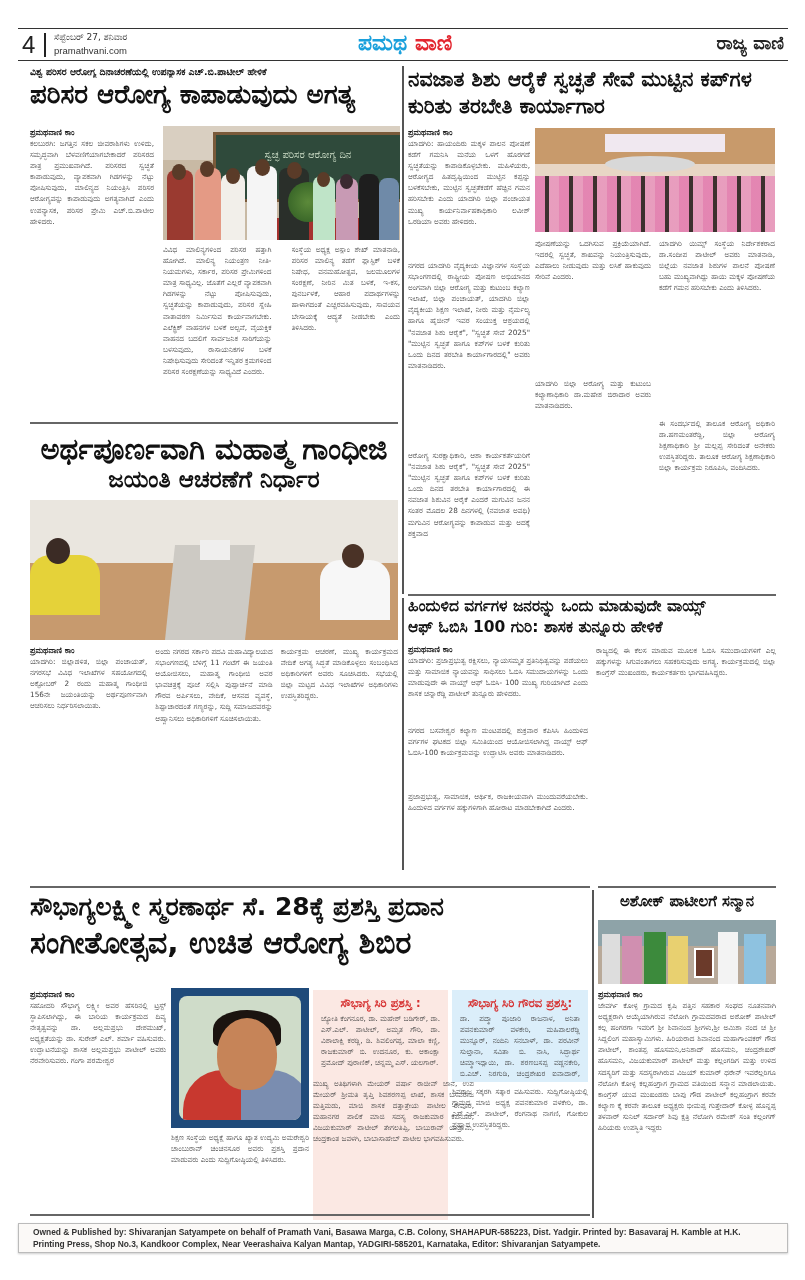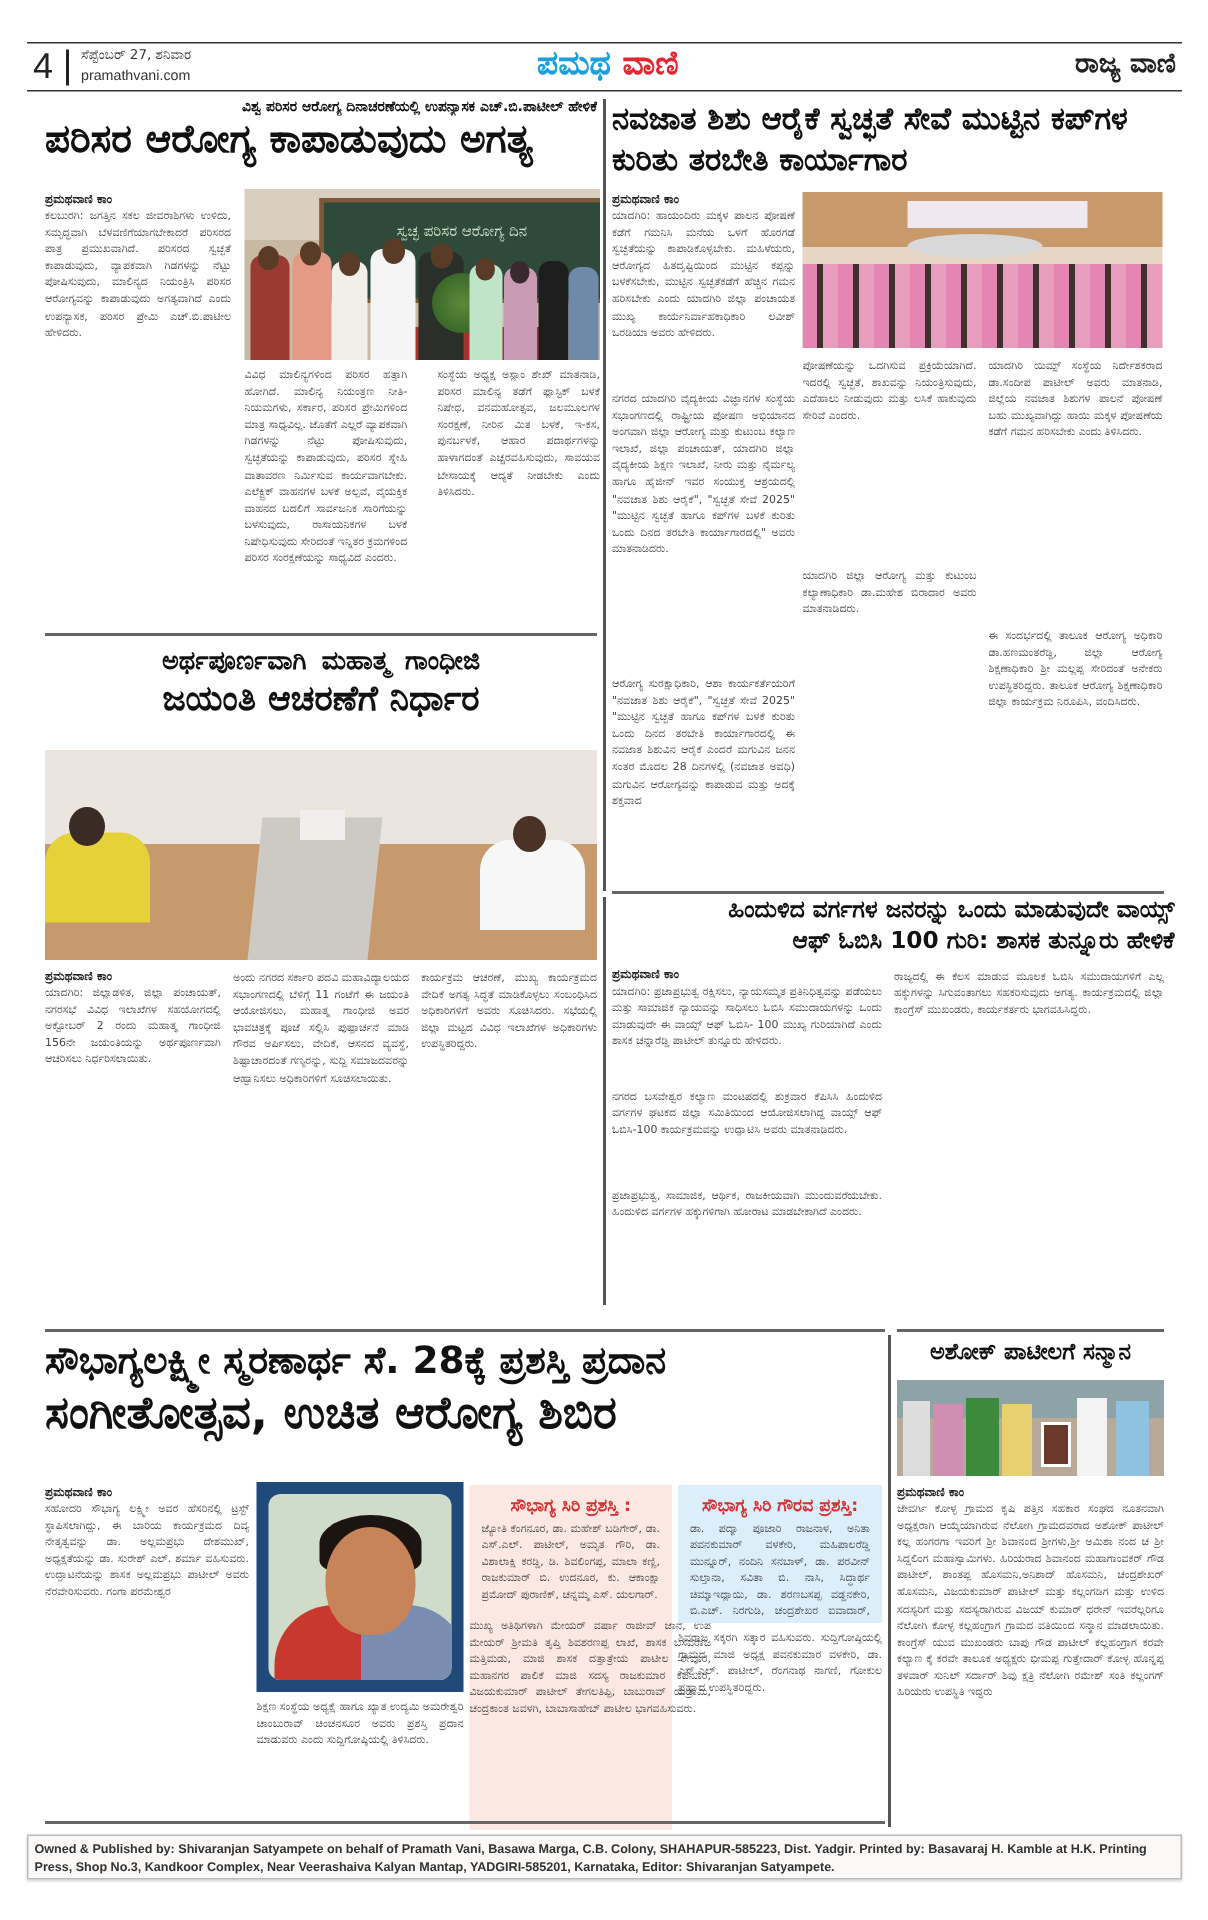--- a/index.html
+++ b/index.html
@@ -51,37 +51,37 @@
   .sari { position: absolute; left: 4px; bottom: 0; width: 128px; height: 50px; border-radius: 40px 40px 0 0;
     background: linear-gradient(90deg, #c8382f 0 45%, #7a8db0 45% 100%); }
 
   .box { position: absolute; padding: 6px 8px; }
   .box h4 { font-size: 11.5px; color: #d63030; font-weight: bold; text-align: center; margin-bottom: 3px; }
   .box p { font-size: 7.3px; line-height: 11px; color: #444; text-align: justify; }
   .box-pink { background: #fbe8e3; }
   .box-blue { background: #dbeefa; }
 
   .footer { position: absolute; left: 18px; top: 1223px; width: 770px; height: 30px; border: 1px solid #bbb;
-    background: #fbf9f7; box-shadow: 0 1px 2px rgba(0,0,0,.2); padding: 2px 4px;
+    background: #fbf9f7; box-shadow: 0 1px 2px rgba(0,0,0,.2); padding: 2px 14px;
     font-family: "Liberation Sans", sans-serif; font-size: 8.4px; font-weight: bold; line-height: 12px; color: #333; }
 </style>
 </head>
 <body>
 
 <div class="masthead">
   <span class="page-num">4</span>
   <span class="mh-sep"></span>
   <span class="mh-date">ಸೆಪ್ಟೆಂಬರ್ 27, ಶನಿವಾರ</span>
   <span class="mh-site">pramathvani.com</span>
   <span class="mh-title"><span class="a">ಪಮಥ</span> <span class="b">ವಾಣಿ</span></span>
   <span class="mh-section">ರಾಜ್ಯ ವಾಣಿ</span>
 </div>
 
 <div class="article" style="left:30px;top:66px;width:368px;">
-  <div class="kicker" style="font-size:9.3px;text-align:right;">ವಿಶ್ವ ಪರಿಸರ ಆರೋಗ್ಯ ದಿನಾಚರಣೆಯಲ್ಲಿ ಉಪನ್ಯಾಸಕ ಎಚ್.ಬಿ.ಪಾಟೀಲ್ ಹೇಳಿಕೆ</div>
+  <div class="kicker" style="font-size:9.3px;">ವಿಶ್ವ ಪರಿಸರ ಆರೋಗ್ಯ ದಿನಾಚರಣೆಯಲ್ಲಿ ಉಪನ್ಯಾಸಕ ಎಚ್.ಬಿ.ಪಾಟೀಲ್ ಹೇಳಿಕೆ</div>
   <div class="headline" style="font-size:26px;margin-top:2px;">ಪರಿಸರ ಆರೋಗ್ಯ ಕಾಪಾಡುವುದು ಅಗತ್ಯ</div>
 </div>
 <div class="photo ph1" style="left:163px;top:126px;width:237px;height:114px;">
   <div class="board">
       <span>ಸ್ವಚ್ಛ ಪರಿಸರ ಆರೋಗ್ಯ ದಿನ</span>
     </div>
   <div class="table-red"></div>
   <div class="person" style="left:4px;width:26px;height:70px;background:#9a3a30;"></div>
   <div class="head" style="left:9px;top:38px;width:14px;height:16px;"></div>
   <div class="person" style="left:32px;width:26px;height:72px;background:#e49a85;"></div>
@@ -136,21 +136,21 @@
     </div>
     <div>
       <div class="body-text" style="height:180px;">ಯಾದಗಿರಿ ಯಿಮ್ಸ್ ಸಂಸ್ಥೆಯ ನಿರ್ದೇಶಕರಾದ ಡಾ.ಸಂದೀಪ ಪಾಟೀಲ್ ಅವರು ಮಾತನಾಡಿ, ಜಿಲ್ಲೆಯ ನವಜಾತ ಶಿಶುಗಳ ಪಾಲನೆ ಪೋಷಣೆ ಬಹು ಮುಖ್ಯವಾಗಿದ್ದು ಹಾಯಿ ಮಕ್ಕಳ ಪೋಷಣೆಯ ಕಡೆಗೆ ಗಮನ ಹರಿಸಬೇಕು ಎಂದು ತಿಳಿಸಿದರು.</div>
       <div class="body-text" style="height:132px;">ಈ ಸಂದರ್ಭದಲ್ಲಿ ತಾಲೂಕ ಆರೋಗ್ಯ ಅಧಿಕಾರಿ ಡಾ.ಹಣಮಂತರೆಡ್ಡಿ, ಜಿಲ್ಲಾ ಆರೋಗ್ಯ ಶಿಕ್ಷಣಾಧಿಕಾರಿ ಶ್ರೀ ಮಲ್ಲಪ್ಪ ಸೇರಿದಂತೆ ಅನೇಕರು ಉಪಸ್ಥಿತರಿದ್ದರು. ತಾಲೂಕ ಆರೋಗ್ಯ ಶಿಕ್ಷಣಾಧಿಕಾರಿ ಜಿಲ್ಲಾ ಕಾರ್ಯಕ್ರಮ ನಿರೂಪಿಸಿ, ವಂದಿಸಿದರು.</div>
     </div>
   </div>
 </div>
 <div class="hrule" style="left:408px;top:594px;width:368px;"></div>
 
 <div class="article" style="left:30px;top:433px;width:368px;text-align:center;">
-  <div class="headline" style="font-size:17px;white-space:nowrap;font-family:Liberation Mono, monospace;">ಅರ್ಥಪೂರ್ಣವಾಗಿ ಮಹಾತ್ಮ ಗಾಂಧೀಜಿ</div>
+  <div class="headline" style="font-size:29px;white-space:nowrap;">ಅರ್ಥಪೂರ್ಣವಾಗಿ ಮಹಾತ್ಮ ಗಾಂಧೀಜಿ</div>
   <div class="headline" style="font-size:23px;">ಜಯಂತಿ ಆಚರಣೆಗೆ ನಿರ್ಧಾರ</div>
 </div>
 <div class="photo ph3" style="left:30px;top:500px;width:368px;height:140px;">
   <div style="position:absolute;left:140px;top:45px;width:80px;height:95px;background:#cdcac4;transform:skewX(-6deg);"></div>
   <div style="position:absolute;left:0;top:55px;width:70px;height:60px;background:#e5d239;border-radius:20px 20px 0 0;"></div>
   <div style="position:absolute;left:16px;top:38px;width:24px;height:26px;border-radius:50%;background:#3b2b25;"></div>
   <div style="position:absolute;left:290px;top:60px;width:70px;height:60px;background:#f7f7f7;border-radius:20px 20px 0 0;"></div>
   <div style="position:absolute;left:312px;top:44px;width:22px;height:24px;border-radius:50%;background:#4a3226;"></div>
   <div style="position:absolute;left:170px;top:40px;width:30px;height:20px;background:#f0efee;"></div>
 </div>
@@ -163,21 +163,21 @@
     <div>
       <div class="body-text" style="height:230px;">ಅಂದು ನಗರದ ಸರ್ಕಾರಿ ಪದವಿ ಮಹಾವಿದ್ಯಾಲಯದ ಸಭಾಂಗಣದಲ್ಲಿ ಬೆಳಿಗ್ಗೆ 11 ಗಂಟೆಗೆ ಈ ಜಯಂತಿ ಆಯೋಜಿಸಲು, ಮಹಾತ್ಮ ಗಾಂಧೀಜಿ ಅವರ ಭಾವಚಿತ್ರಕ್ಕೆ ಪೂಜೆ ಸಲ್ಲಿಸಿ ಪುಷ್ಪಾರ್ಚನೆ ಮಾಡಿ ಗೌರವ ಅರ್ಪಿಸಲು, ವೇದಿಕೆ, ಆಸನದ ವ್ಯವಸ್ಥೆ, ಶಿಷ್ಟಾಚಾರದಂತೆ ಗಣ್ಯರನ್ನು, ಸುದ್ದಿ ಸಮಾಜದವರನ್ನು ಆಹ್ವಾನಿಸಲು ಅಧಿಕಾರಿಗಳಿಗೆ ಸೂಚಿಸಲಾಯಿತು.</div>
     </div>
     <div>
       <div class="body-text" style="height:230px;">ಕಾರ್ಯಕ್ರಮ ಆಚರಣೆ, ಮುಖ್ಯ ಕಾರ್ಯಕ್ರಮದ ವೇದಿಕೆ ಅಗತ್ಯ ಸಿದ್ಧತೆ ಮಾಡಿಕೊಳ್ಳಲು ಸಂಬಂಧಿಸಿದ ಅಧಿಕಾರಿಗಳಿಗೆ ಅವರು ಸೂಚಿಸಿದರು. ಸಭೆಯಲ್ಲಿ ಜಿಲ್ಲಾ ಮಟ್ಟದ ವಿವಿಧ ಇಲಾಖೆಗಳ ಅಧಿಕಾರಿಗಳು ಉಪಸ್ಥಿತರಿದ್ದರು.</div>
     </div>
   </div>
 </div>
 
 <div class="vrule" style="left:402px;top:598px;height:272px;"></div>
-<div class="article" style="left:408px;top:598px;width:375px;text-align:right;">
+<div class="article" style="left:408px;top:598px;width:375px;text-align:left;">
   <div class="headline" style="font-size:15.5px;white-space:nowrap;">ಹಿಂದುಳಿದ ವರ್ಗಗಳ ಜನರನ್ನು ಒಂದು ಮಾಡುವುದೇ ವಾಯ್ಸ್</div>
   <div class="headline" style="font-size:15.5px;margin-top:3px;">ಆಫ್ ಓಬಿಸಿ 100 ಗುರಿ: ಶಾಸಕ ತುನ್ನೂರು ಹೇಳಿಕೆ</div>
 </div>
 <div class="article" style="left:408px;top:645px;width:368px;">
   <div class="cols">
     <div>
       <div class="dateline">ಪ್ರಮಥವಾಣಿ ಕಾಂ</div>
       <div class="body-text" style="height:70px;">ಯಾದಗಿರಿ: ಪ್ರಜಾಪ್ರಭುತ್ವ ರಕ್ಷಿಸಲು, ನ್ಯಾಯಸಮ್ಮತ ಪ್ರತಿನಿಧಿತ್ವವನ್ನು ಪಡೆಯಲು ಮತ್ತು ಸಾಮಾಜಿಕ ನ್ಯಾಯವನ್ನು ಸಾಧಿಸಲು ಓಬಿಸಿ ಸಮುದಾಯಗಳನ್ನು ಒಂದು ಮಾಡುವುದೇ ಈ ವಾಯ್ಸ್ ಆಫ್ ಓಬಿಸಿ- 100 ಮುಖ್ಯ ಗುರಿಯಾಗಿದೆ ಎಂದು ಶಾಸಕ ಚನ್ನಾರೆಡ್ಡಿ ಪಾಟೀಲ್ ತುನ್ನೂರು ಹೇಳಿದರು.</div>
       <div class="body-text" style="height:66px;">ನಗರದ ಬಸವೇಶ್ವರ ಕಲ್ಯಾಣ ಮಂಟಪದಲ್ಲಿ ಶುಕ್ರವಾರ ಕೆಪಿಸಿಸಿ ಹಿಂದುಳಿದ ವರ್ಗಗಳ ಘಟಕದ ಜಿಲ್ಲಾ ಸಮಿತಿಯಿಂದ ಆಯೋಜಿಸಲಾಗಿದ್ದ ವಾಯ್ಸ್ ಆಫ್ ಓಬಿಸಿ-100 ಕಾರ್ಯಕ್ರಮವನ್ನು ಉದ್ಘಾಟಿಸಿ ಅವರು ಮಾತನಾಡಿದರು.</div>
       <div class="body-text" style="height:84px;">ಪ್ರಜಾಪ್ರಭುತ್ವ, ಸಾಮಾಜಿಕ, ಆರ್ಥಿಕ, ರಾಜಕೀಯವಾಗಿ ಮುಂದುವರೆಯಬೇಕು. ಹಿಂದುಳಿದ ವರ್ಗಗಳ ಹಕ್ಕುಗಳಿಗಾಗಿ ಹೋರಾಟ ಮಾಡಬೇಕಾಗಿದೆ ಎಂದರು.</div>

